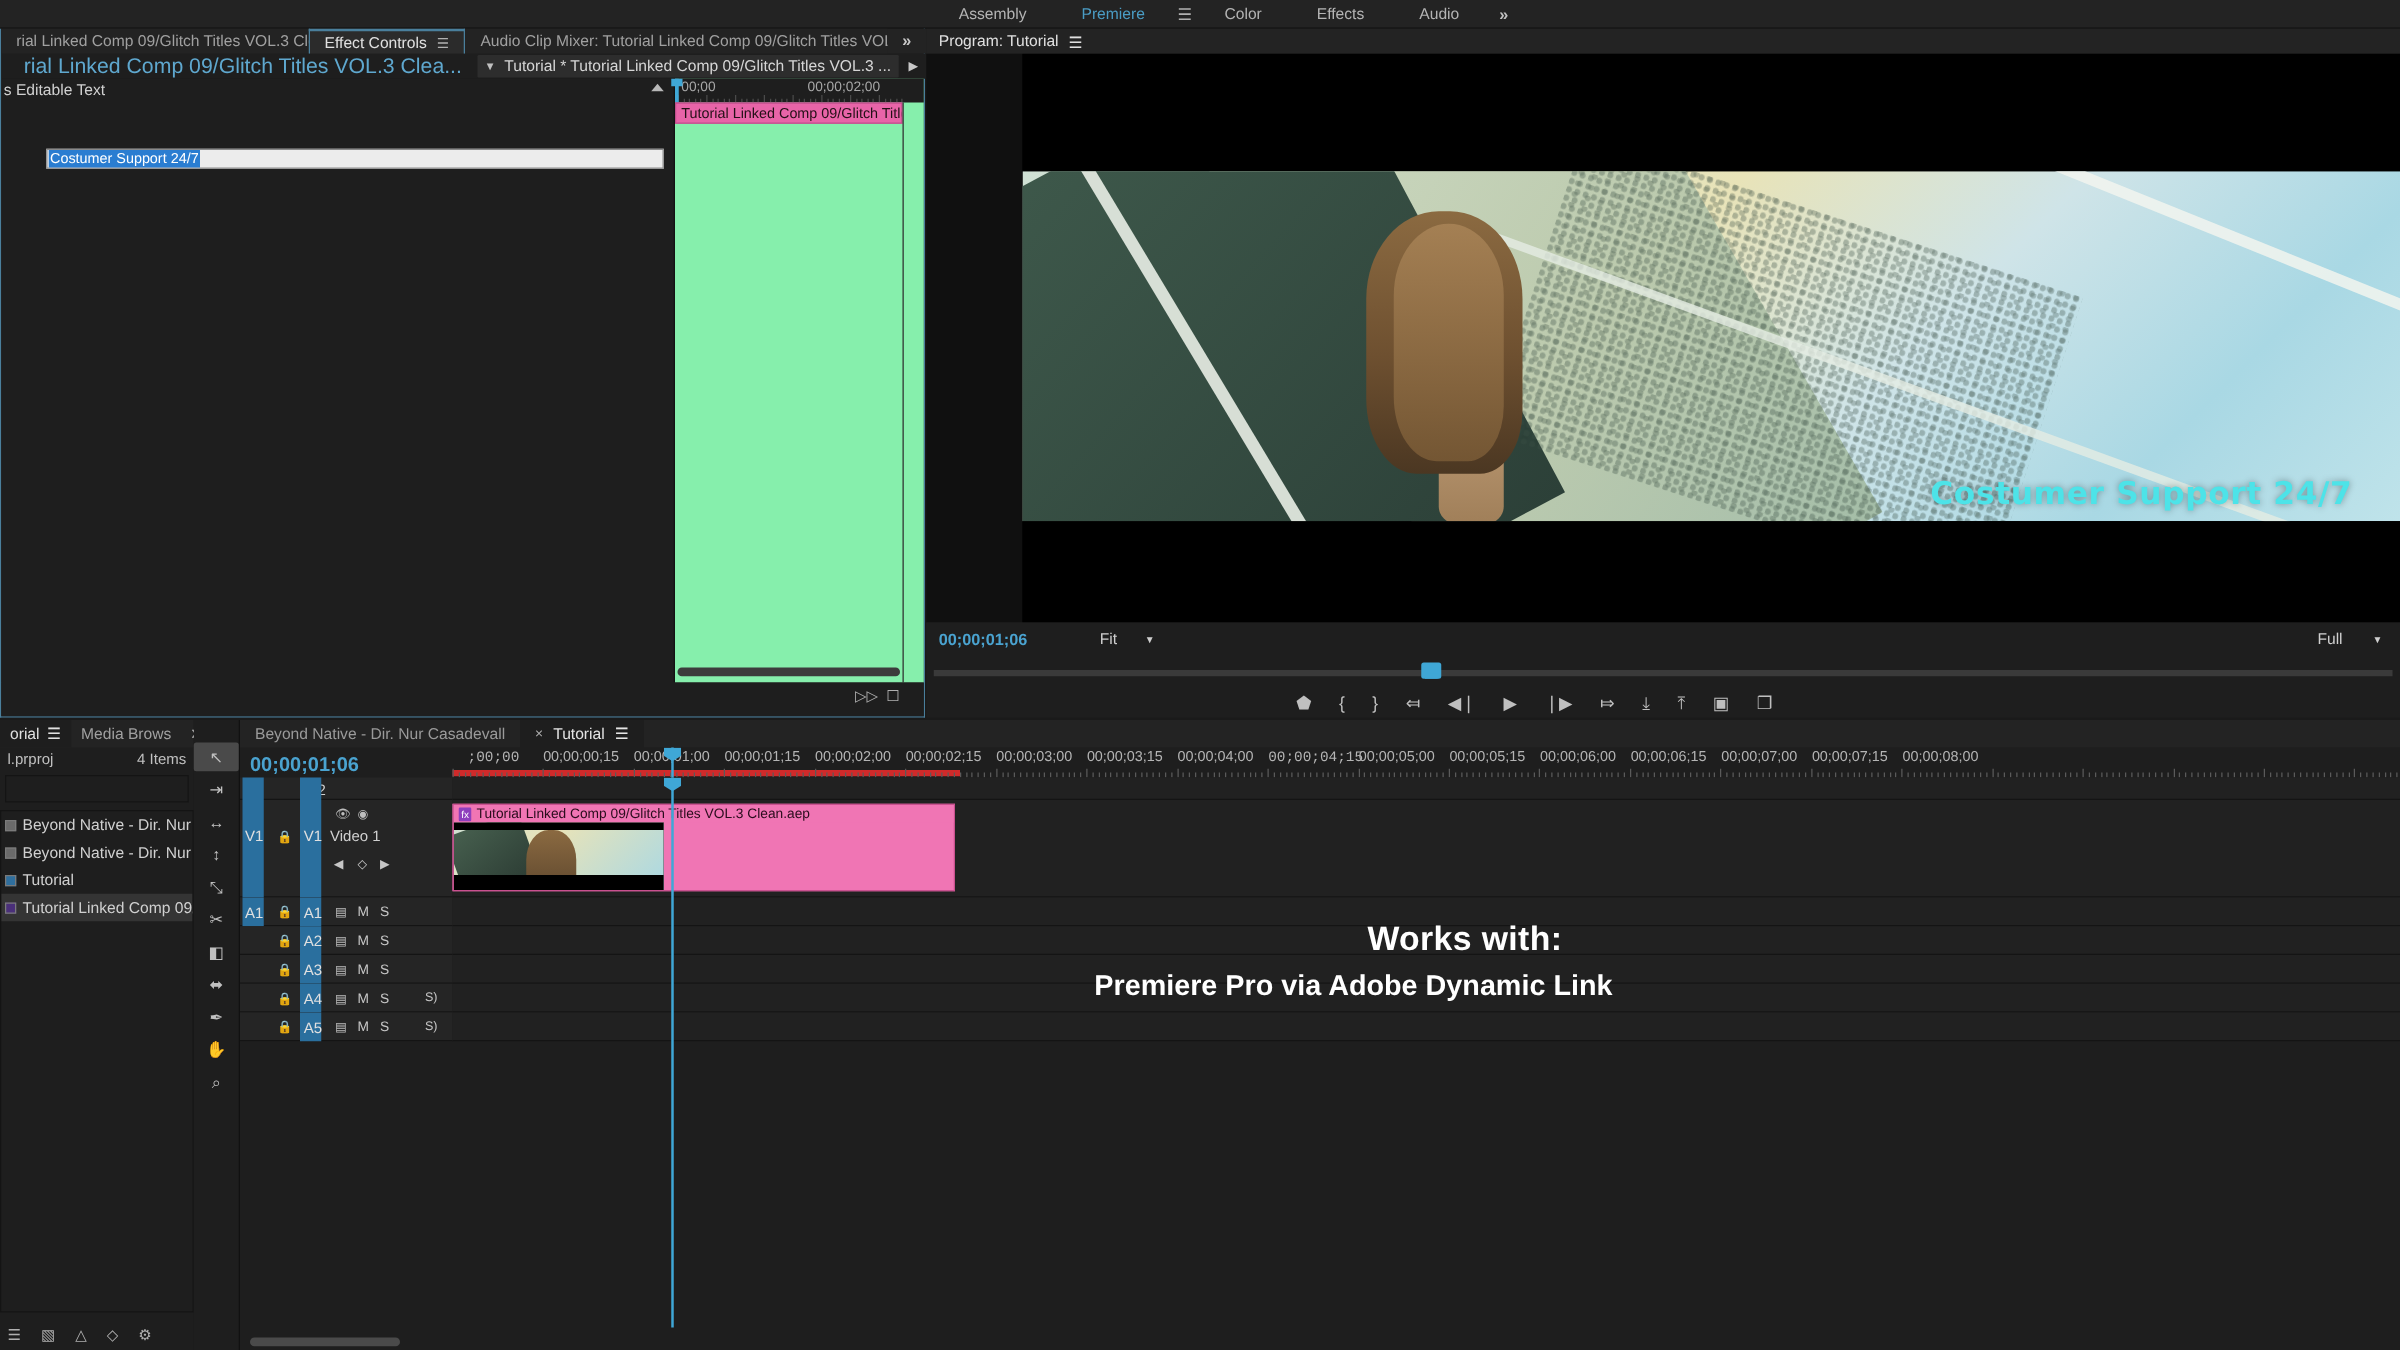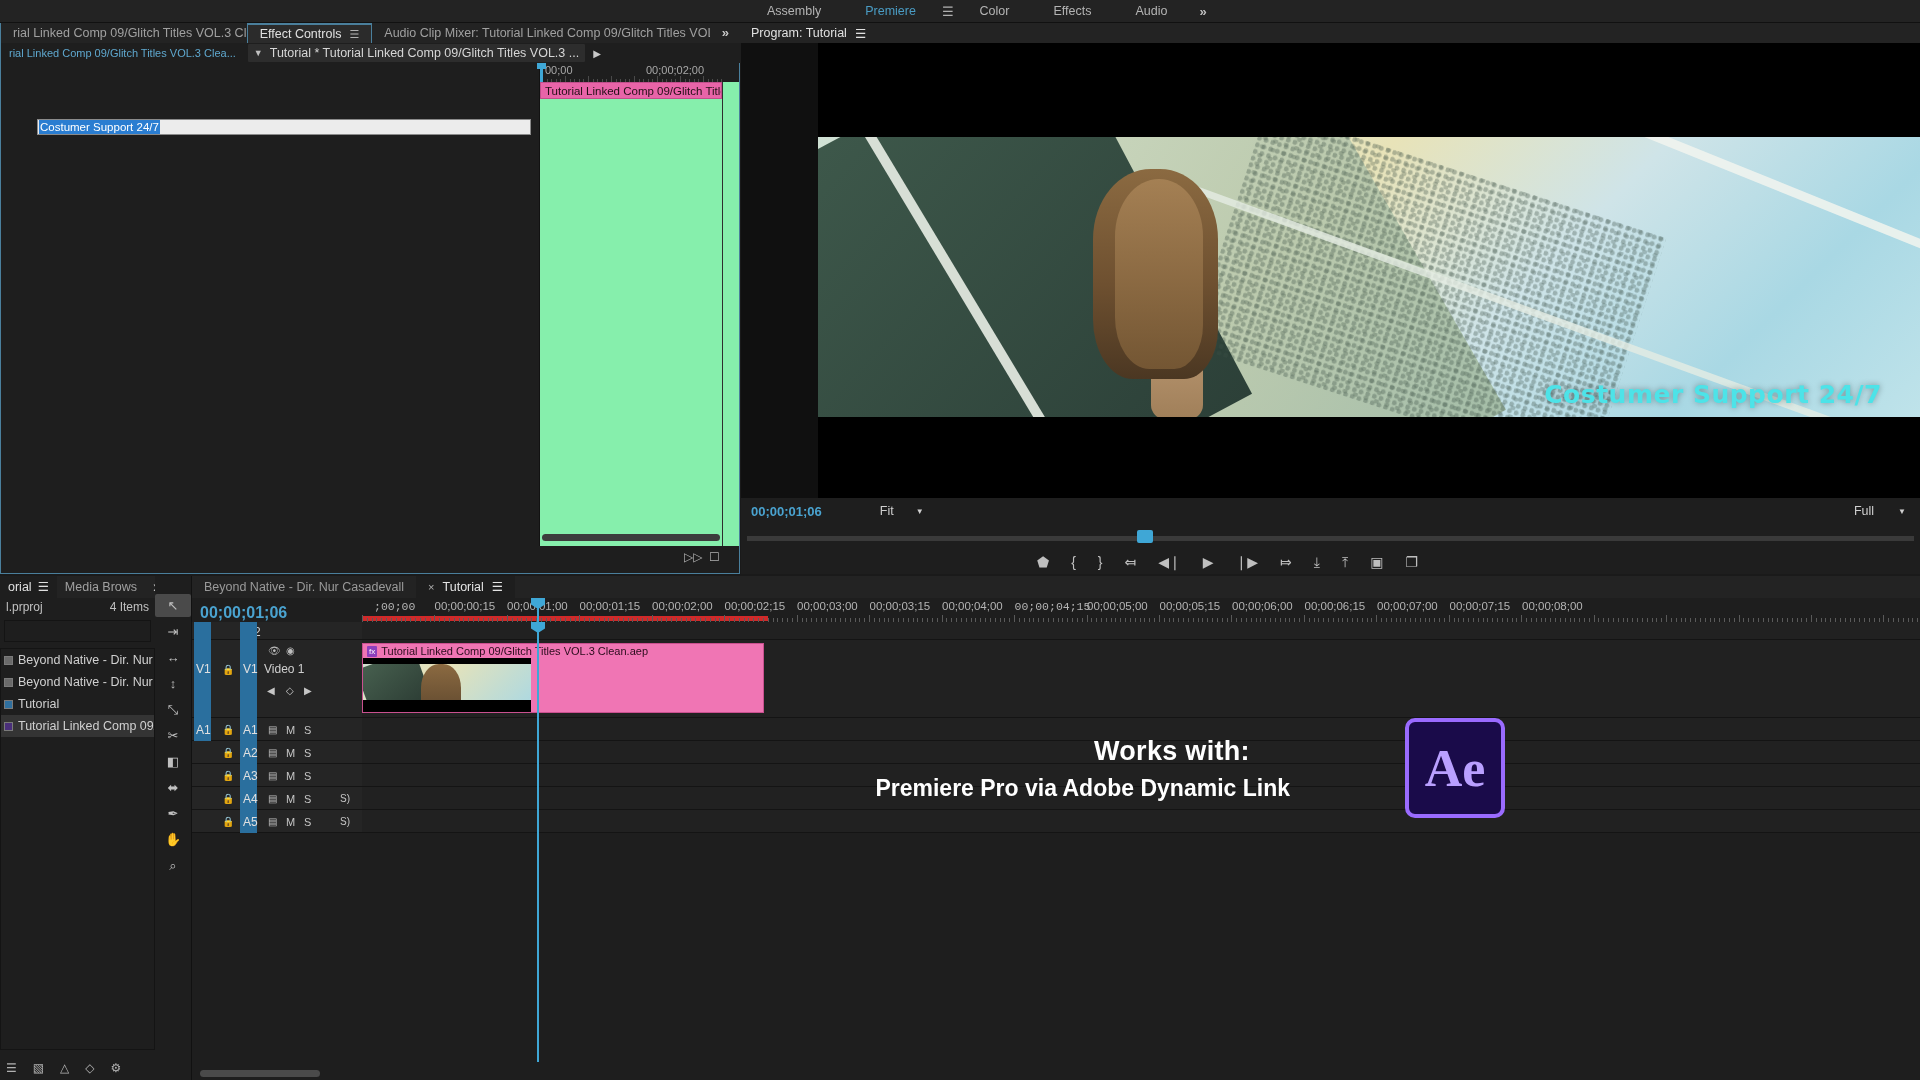--- a/index.html
+++ b/index.html
@@ -28,21 +28,21 @@
     background:#232323; }
   .tab.active{ background:#2b2b2b; color:#e0e0e0;
     border-top:2px solid #4a7f9c; border-left:1px solid #4a7f9c;
     border-right:1px solid #4a7f9c; }
   .tab .ham{ font-size:11px; color:#b0b0b0; }
   .tabchev{ margin-left:auto; padding:0 12px; line-height:20px;
     font-size:13px; color:#c8c8c8; font-weight:bold; }
 
   .ecbreadrow{ position:absolute; left:0; top:20px; width:740px; height:20px;
     background:#1e1e1e; display:flex; align-items:center; }
-  .ecsrc{ color:#5fa8cf; font-size:11px; padding-left:8px; white-space:nowrap; }
+  .ecsrc{ color:#5fa8cf; font-size:17px; padding-left:18px; white-space:nowrap; }
   .ecseq{ display:flex; align-items:center; gap:7px; margin-left:12px;
     background:#2d2d2d; height:18px; padding:0 6px; border-radius:1px;
     font-size:12.5px; color:#d6d6d6; white-space:nowrap; }
   .ecseq .dn{ font-size:9px; color:#c0c0c0; }
   .ecplay{ margin-left:8px; font-size:10px; color:#c8c8c8; }
 
   .ecleft{ position:absolute; left:0; top:40px; width:539px; bottom:27px;
     background:#1e1e1e; border-right:1px solid #121212; }
   .eclabelrow{ position:relative; height:17px; display:flex; align-items:center;
     font-size:12.5px; color:#d0d0d0; padding-left:2px; }
@@ -287,20 +287,24 @@
     <div class="ecbreadrow">
       <div class="ecsrc">rial Linked Comp 09/Glitch Titles VOL.3 Clea...</div>
       <div class="ecseq">
         <span class="dn">▼</span>
         <span>Tutorial * Tutorial Linked Comp 09/Glitch Titles VOL.3 ...</span>
       </div>
       <div class="ecplay">▶</div>
     </div>
 
     <div class="ecleft">
+      <div class="eclabelrow">
+        <span>s Editable Text</span>
+        <span class="ectriangle"></span>
+      </div>
       <div class="textbox">
         <span class="textsel">Costumer Support 24/7</span>
       </div>
     </div>
 
     <div class="ecright">
       <div class="ecruler">
         <div class="ecrt" style="left:5px">00;00</div>
         <div class="ecrt" style="left:106px">00;00;02;00</div>
         <div class="ectickrow" id="ecticks">
@@ -938,16 +942,15 @@
       </div>
 
     <div class="tlhscroll">
       <div class="hsbar" style="left:8px;width:120px"></div>
     </div>
   </div>
 
   <div class="works">
     <div class="wline1">Works with:</div>
     <div class="wline2">Premiere Pro via Adobe Dynamic Link</div>
-    <div class="logo logoAe">Ae</div>
   </div>
 
 </div>
 
 </body></html>

